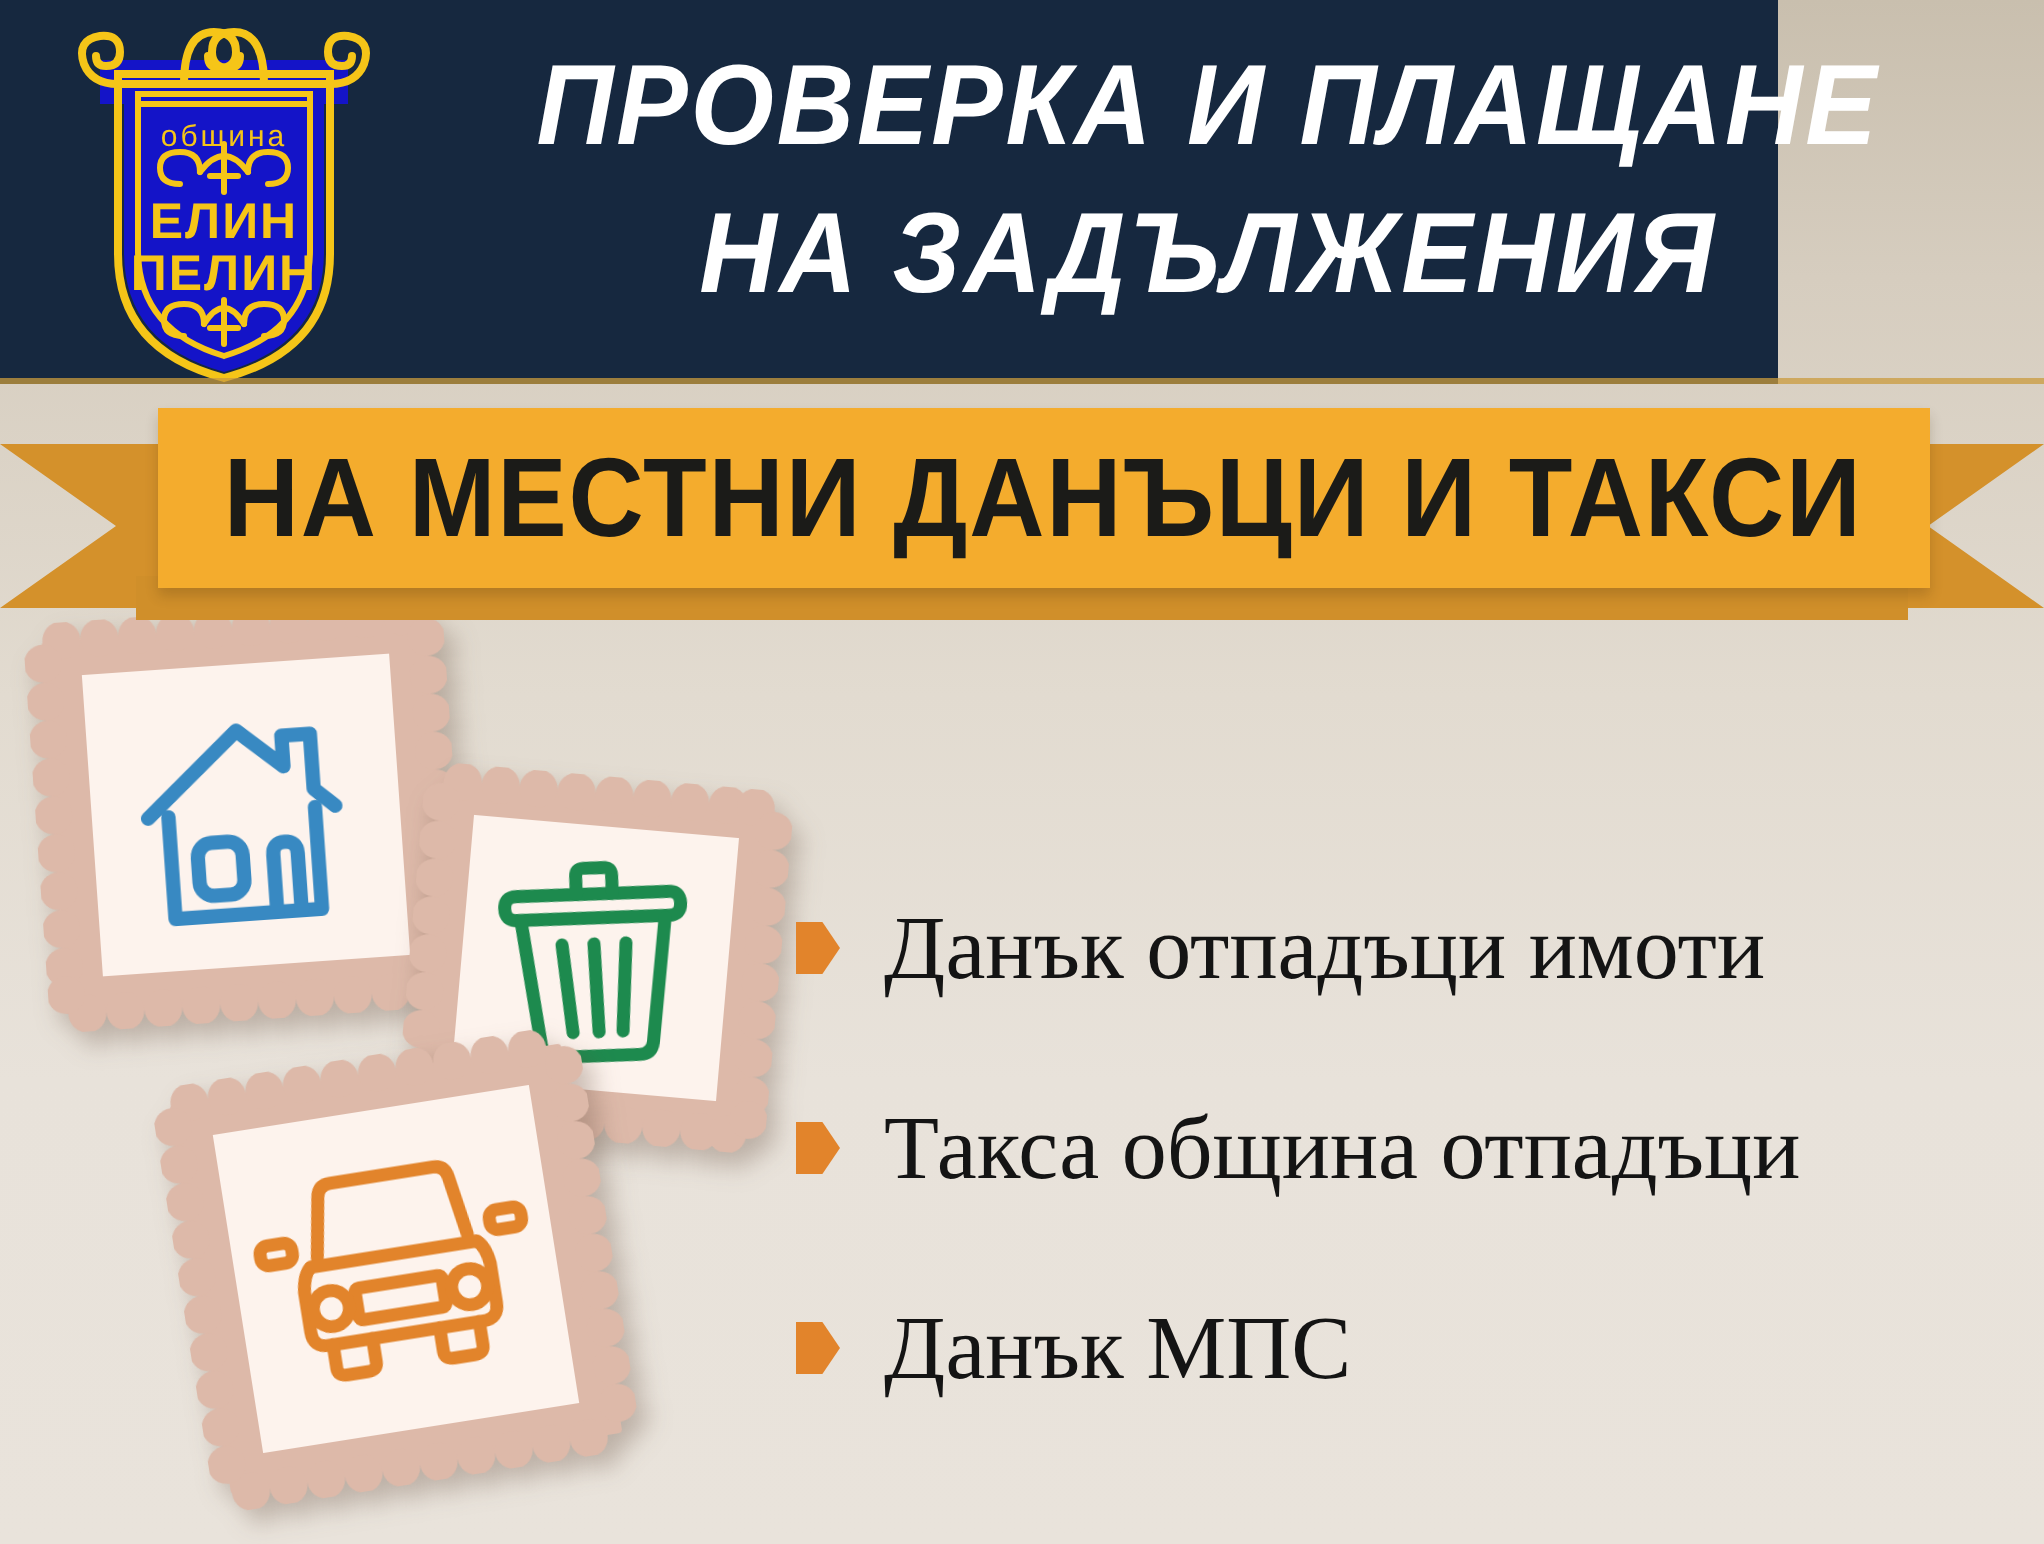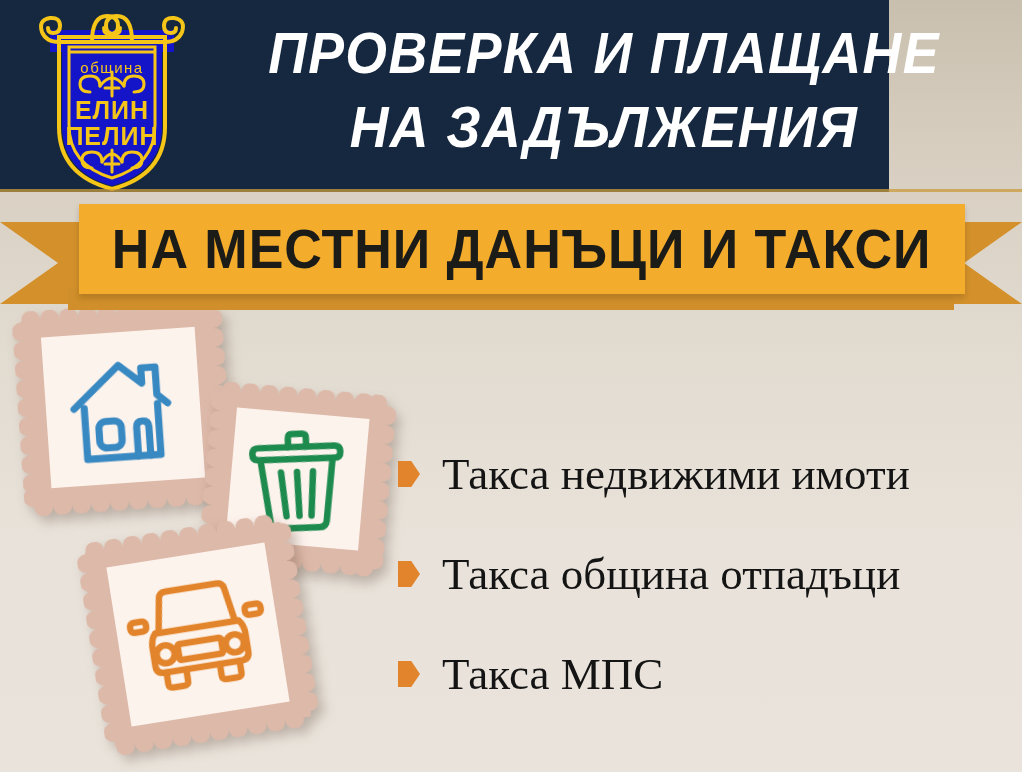--- a/index.html
+++ b/index.html
@@ -423,27 +423,27 @@
           <path d="M81 84 L81 96 Q81 100 86 100 L96 100 Q101 100 101 96 L101 84"></path>
         </g>
       </svg>
     </div>
   </div>
 
   <div class="list">
 
     <div class="list-item">
       <span class="bullet"></span>
-      <span class="list-label">Такса недвижими имоти</span>
+      <span class="list-label">Данък отпадъци имоти</span>
     </div>
 
     <div class="list-item">
       <span class="bullet"></span>
       <span class="list-label">Такса община отпадъци</span>
     </div>
 
     <div class="list-item">
       <span class="bullet"></span>
-      <span class="list-label">Такса МПС</span>
+      <span class="list-label">Данък МПС</span>
     </div>
   </div>
 
 </div>
 
 </body></html>

